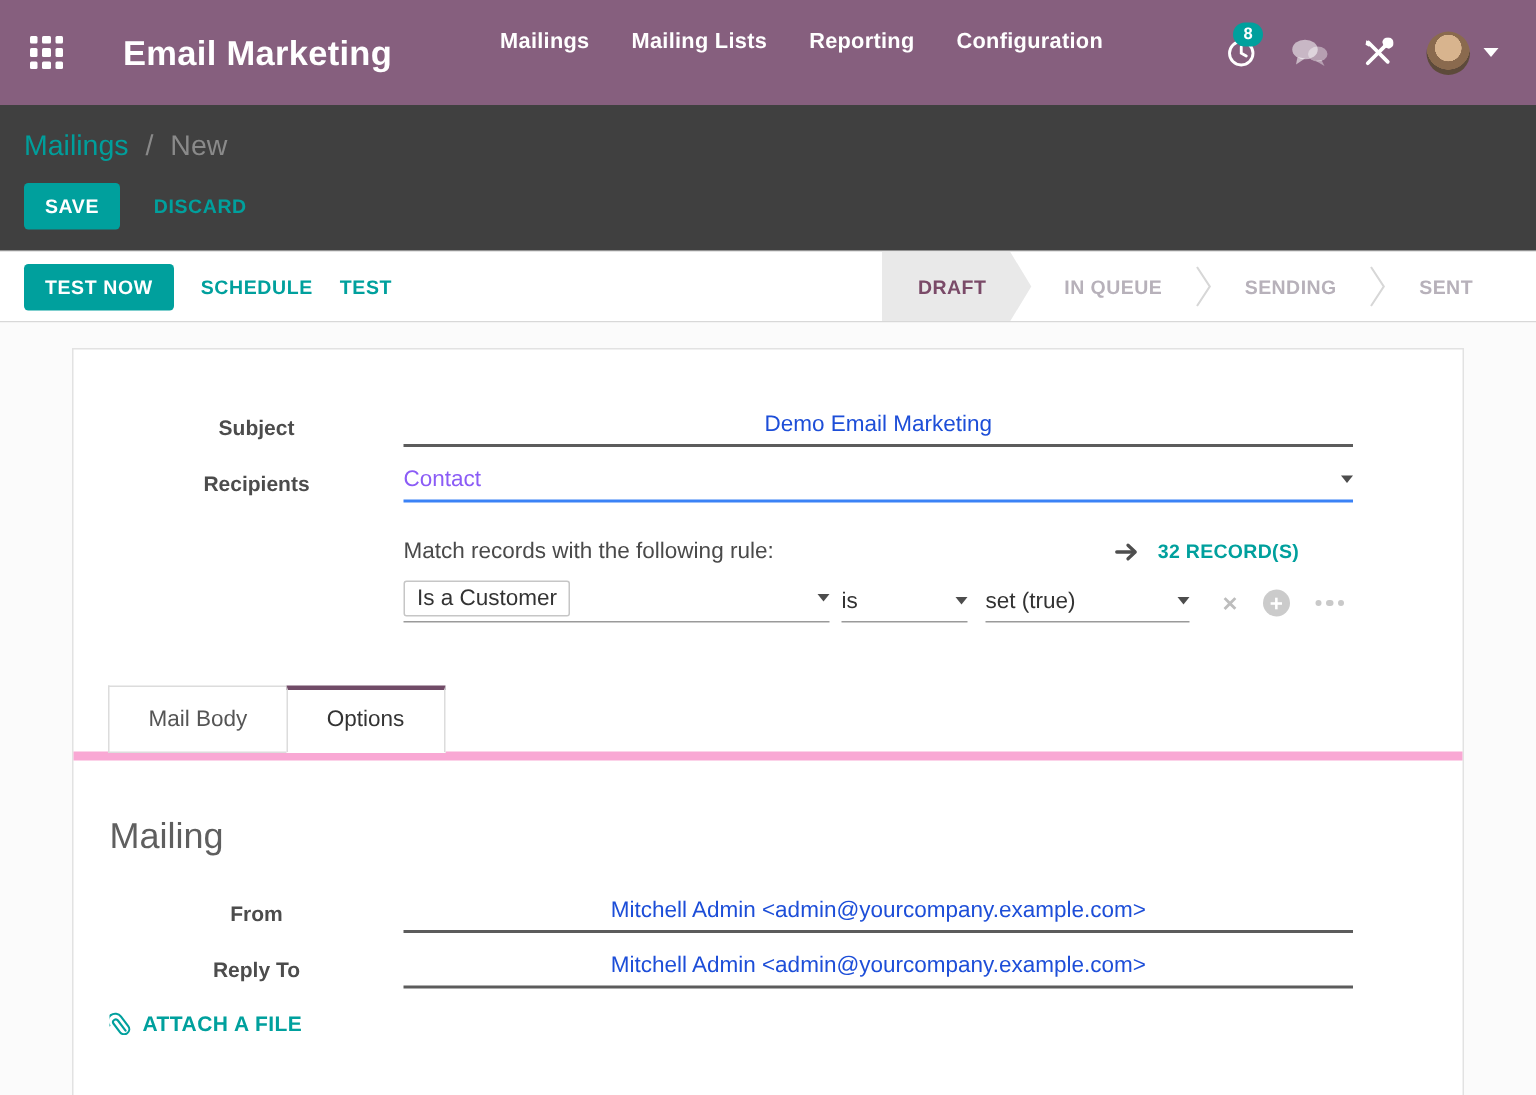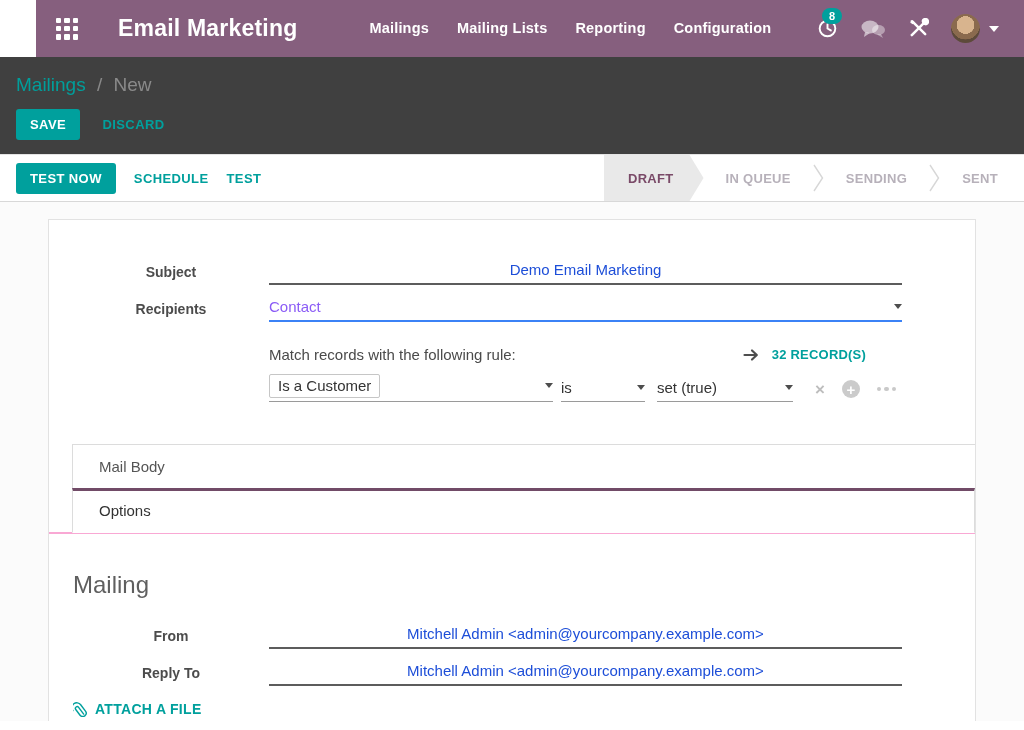--- a/index.html
+++ b/index.html
@@ -1,20 +1,20 @@
 <!DOCTYPE html>
 <html><head>
 <meta charset="utf-8">
 <style>
   * { box-sizing: border-box; margin: 0; padding: 0; }
   html,body { width:1024px; height:730px; overflow:hidden; }
   body { font-family:"Liberation Sans", sans-serif; background:#fff; }
 
   
-  .navbar { height:57px; background:#865F7E; display:flex; align-items:center; padding:0 14px 0 20px; color:#fff;margin-left:36px; }
+  .navbar { height:70px; background:#865F7E; display:flex; align-items:center; padding:0 14px 0 20px; color:#fff; }
   .apps-grid { width:22px; height:22px; display:grid; grid-template-columns:repeat(3,1fr); gap:3px; margin-right:40px; cursor:pointer; flex:none; }
   .apps-grid span { background:#fff; border-radius:1px; }
   .app-title { font-size:23px; font-weight:bold; letter-spacing:0.2px; white-space:nowrap; cursor:pointer; }
   .nav-menu { display:flex; margin-left:58px; height:100%; }
   .nav-item { padding:0 14px; font-size:14.5px; font-weight:bold; letter-spacing:0.2px; line-height:57px; cursor:pointer; white-space:nowrap; }
   .nav-right { margin-left:auto; display:flex; align-items:center; }
   .systray-item { position:relative; padding:0 11px; display:flex; align-items:center; cursor:pointer; }
   .badge-pill { position:absolute; top:-10px; left:16px; background:#00A09D; color:#fff; font-size:11px; font-weight:bold;
                 padding:2px 7px; border-radius:9px; line-height:12px; }
   .avatar { width:29px; height:29px; border-radius:50%; flex:none;
@@ -32,21 +32,21 @@
   .btn-link { background:none; border:none; color:#00A09D; font-family:inherit; font-weight:bold; font-size:13px;
               letter-spacing:0.4px; margin-left:18px; cursor:pointer; }
 
   
   .action-bar { height:47px; background:#fff; border-bottom:1px solid #d8d8d8; display:flex; align-items:center; padding-left:16px; }
   .statusbar { margin-left:auto; display:flex; align-items:stretch; height:46px; }
   .status-step { display:flex; align-items:center; font-size:13px; font-weight:bold; letter-spacing:0.3px;
                  color:#b7b1ba; padding:0 22px; cursor:pointer; white-space:nowrap; }
   .status-step.active { background:#e9e9e9; color:#7A4A68; padding:0 30px 0 24px;
                         clip-path:polygon(0 0, calc(100% - 14px) 0, 100% 50%, calc(100% - 14px) 100%, 0 100%); }
-  .status-step.last { padding-right:26px; }
+  .status-step.last { padding-right:42px; }
   .status-sep { align-self:center; flex:none; }
 
   
   .content { background:#fbfbfb; height:519px; padding-top:17px; overflow:hidden; }
   .sheet { width:928px; margin:0 auto; background:#fff; border:1px solid #e2e2e2; height:540px; padding:39px 24px 0; }
 
   .form-row { display:flex; margin-bottom:11px;text-align:center; }
   .form-label { flex:none; width:196px; font-size:14px; font-weight:bold; color:#4c4c4c; padding-top:5px; }
   .form-field { width:633px; }
   .input-strong { font-size:15px; color:#1d4ed8; border-bottom:2px solid #5c5c5c; padding:2px 0 5px; cursor:text; }
@@ -67,21 +67,21 @@
   .rule-field-box { border:1px solid #c6c6c6; border-radius:2px; padding:2px 8px 3px; font-size:15px; color:#333; margin-bottom:-2px; }
   .rule-text { font-size:15px; color:#333; }
   .rule-icons { display:flex; align-items:center; gap:17px; margin-left:22px; padding-bottom:4px; }
   .x-icon { color:#bdbdbd; font-size:17px; font-weight:bold; line-height:1; cursor:pointer; }
   .plus-circle-icon { width:18px; height:18px; border-radius:50%; background:#cbcbcb; color:#fff; font-size:15px; font-weight:bold;
                       display:flex; align-items:center; justify-content:center; line-height:1; cursor:pointer; }
   .ellipsis-icon { display:flex; gap:3px; cursor:pointer; }
   .ellipsis-icon i { width:4.5px; height:4.5px; border-radius:50%; background:#c9c9c9; }
 
   
-  .tabs { display:flex; border-bottom:2px solid #f9a8d4; margin:34px -24px 0; padding-left:23px;flex-direction:column; }
+  .tabs { display:flex; border-bottom:6px solid #f9a8d4; margin:34px -24px 0; padding-left:23px; }
   .tab { padding:13px 26px; font-size:15px; background:#fff; border:1px solid #dcdcdc; margin-bottom:-1px; cursor:pointer; color:#555; }
   .tab.inactive { border-right:none; }
   .tab.active { border-top:3px solid #714B67; border-bottom:1px solid #fff; color:#333; padding-top:11px; }
 
   .tab-pane { padding-top:37px; }
   .section-title { font-size:24px; color:#5f5f5f; margin-bottom:24px; }
   .attach-link { display:flex; align-items:center; gap:7px; color:#00A09D; font-size:14px; font-weight:bold;
                  letter-spacing:0.3px; padding-top:4px; cursor:pointer; }
 </style>
 </head>

